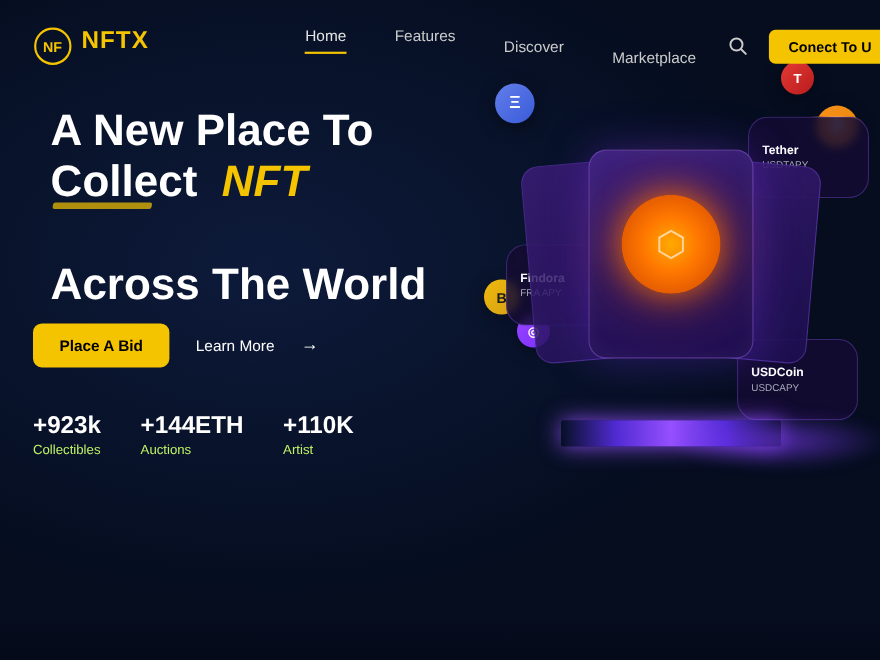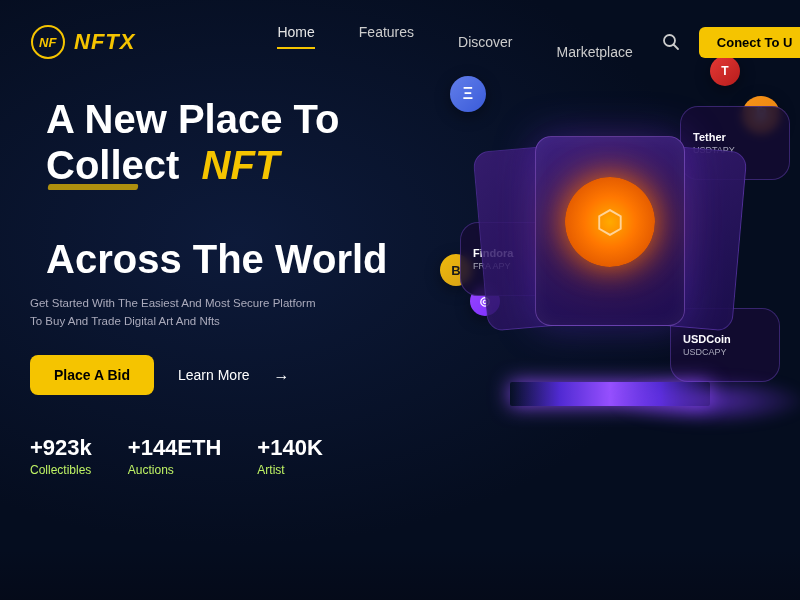--- a/index.html
+++ b/index.html
@@ -34,23 +34,22 @@
     header {
       display: flex;
       align-items: center;
       padding: 18px 30px 0 30px;
       position: relative;
       z-index: 10;
     }
 
     .logo-area {
       display: flex;
-      align-items: center;
+      align-items: flex-start;
       gap: 8px;
-      font-style: italic;
     }
 
     .logo-icon {
       width: 36px;
       height: 36px;
     }
 
     .logo-text {
       font-size: 22px;
       font-weight: 700;
@@ -383,41 +382,40 @@
       <h1 class="main-headline">
         <span>A New Place To Collect</span>
         <span class="nft-highlight">
           &nbsp;<span>NFT</span>
           <span class="nft-underline"></span>
         </span>
         <br>
         <span>Across The World</span>
       </h1>
 
-      <p class="sub-headline">Get Started With The Easiest And Most Secure Platform To Buy And Trade Digital Art And Nfts</p>
 
       <div class="cta-row">
         <button class="place-bid-btn">Place A Bid</button>
         <button class="learn-more-btn">
           <span>Learn More</span>
           <span class="arrow-icon">→</span>
         </button>
       </div>
 
       <div class="stats-row">
         <div class="stat-item">
           <span class="stat-number">+923k</span>
           <span class="stat-label">Collectibles</span>
         </div>
         <div class="stat-item">
           <span class="stat-number">+144ETH</span>
           <span class="stat-label">Auctions</span>
         </div>
         <div class="stat-item">
-          <span class="stat-number">+140K</span>
+          <span class="stat-number">+110K</span>
           <span class="stat-label">Artist</span>
         </div>
       </div>
     </div>
 
     <div class="right-section">
       <div class="nft-3d-container">
 
         <div class="crypto-coin coin-eth">Ξ</div>
         <div class="crypto-coin coin-tron">T</div>

